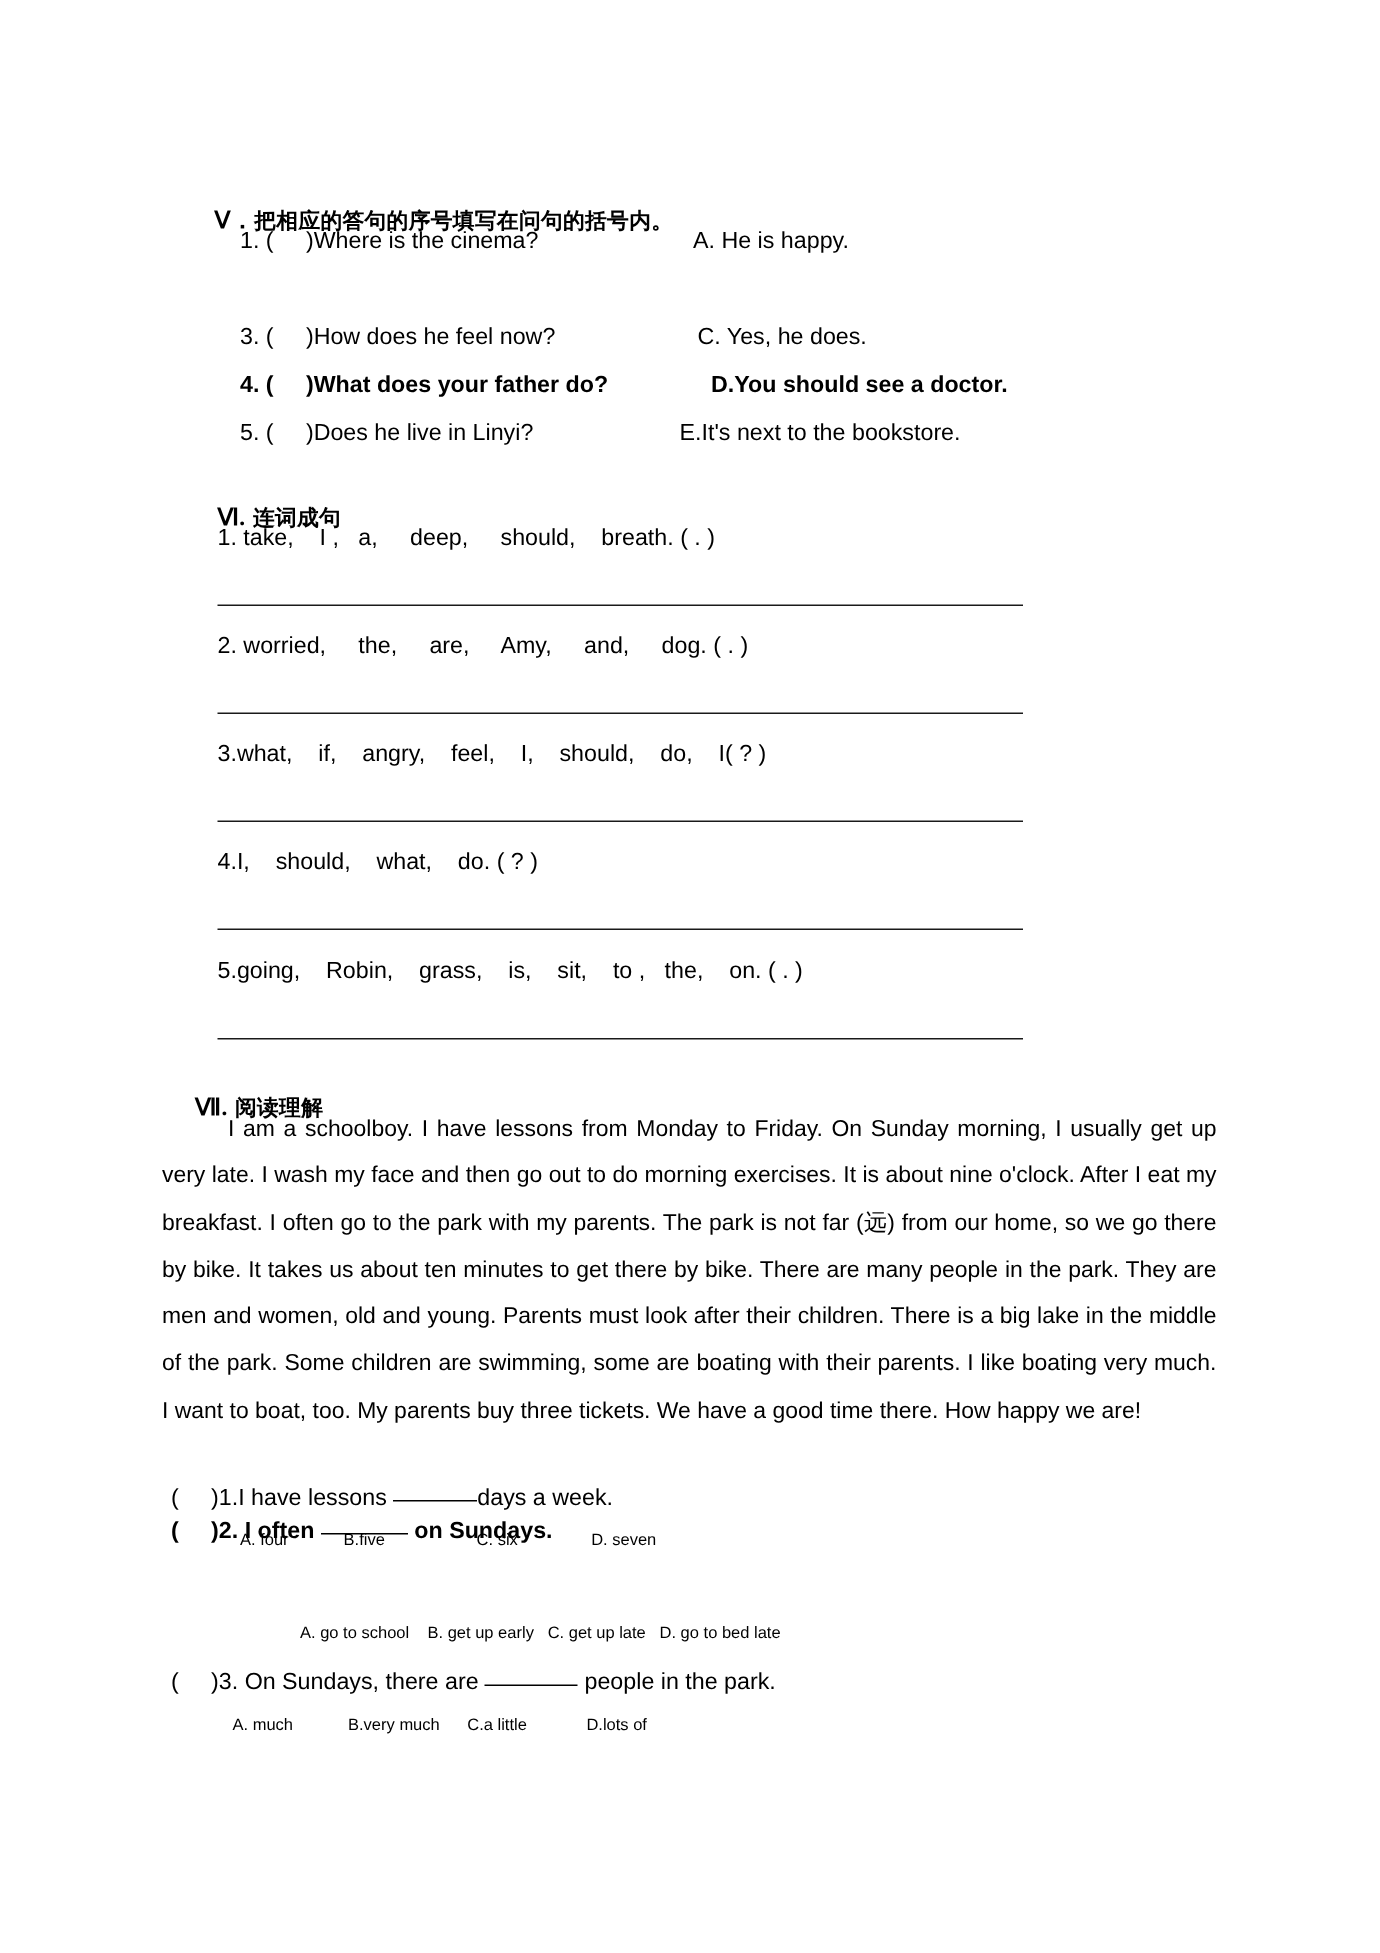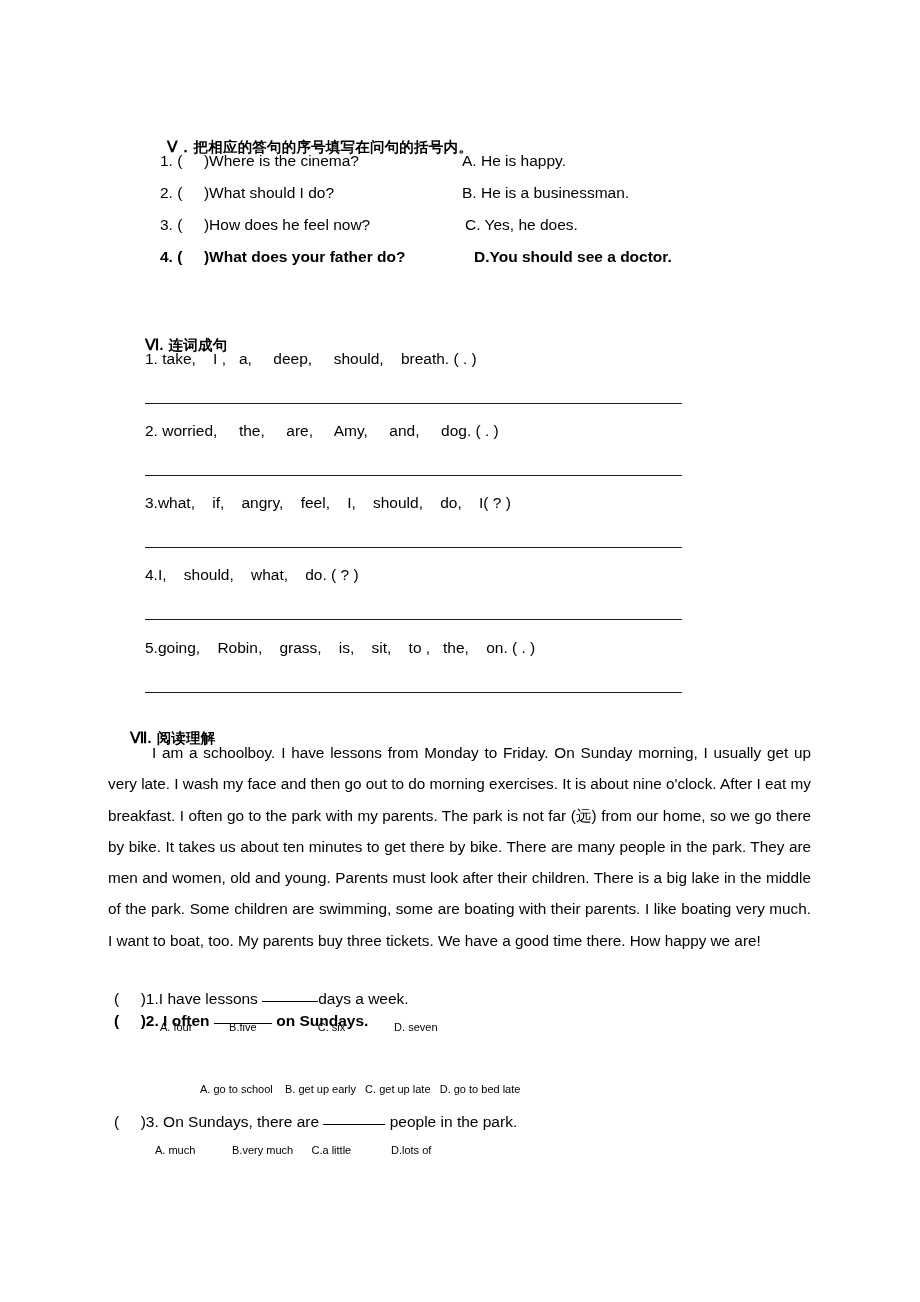--- a/index.html
+++ b/index.html
@@ -35,21 +35,21 @@
   }
   .cn {
     font-family: "DejaVu Sans", sans-serif;
     font-weight: 600;
     font-size: 14.5px;
   }
 
   
   #sectionV-head {
     position: absolute;
-    left: 149px;
+    left: 125px;
     top: 119px;
   }
   .match-row {
     position: absolute;
     left: 160px;
     width: 720px;
     height: 22px;
   }
   .match-q {
     position: absolute;
@@ -128,31 +128,31 @@
 <div class="page">
 
   <div class="sec-head" id="sectionV-head">
     <span class="roman">Ⅴ．</span><span class="cn">把相应的答句的序号填写在问句的括号内。</span>
   </div>
 
   <div class="match-row" style="top:152px;">
     <span class="match-q">1. (     )Where is the cinema?</span>
     <span class="match-a" style="left:302px;text-align:right;">A. He is happy.</span>
   </div>
-  <div class="match-row" style="top:184px;">
-    <span class="match-q">2. (     )What should I do?</span>
-    <span class="match-a" style="left:302px;">B. He is a businessman.</span>
-  </div>
   <div class="match-row" style="top:216px;">
     <span class="match-q">3. (     )How does he feel now?</span>
     <span class="match-a" style="left:305px;">C. Yes, he does.</span>
   </div>
   <div class="match-row" style="top:248px;font-weight:bold;">
     <span class="match-q">4. (     )What does your father do?</span>
     <span class="match-a" style="left:314px;">D.You should see a doctor.</span>
+  </div>
+  <div class="match-row" style="top:280px;">
+    <span class="match-q">5. (     )Does he live in Linyi?</span>
+    <span class="match-a" style="left:293px;">E.It's next to the bookstore.</span>
   </div>
 
   <div class="sec-head" id="sectionVI-head">
     <span class="roman">Ⅵ.</span><span class="cn" style="margin-left:5px;">连词成句</span>
   </div>
 
   <div class="wo-item" style="top:350px;">1. take,    I ,   a,     deep,     should,    breath. ( . )</div>
   <div class="wo-rule" style="top:403px;"></div>
 
   <div class="wo-item" style="top:422px;">2. worried,     the,     are,     Amy,     and,     dog. ( . )</div>

